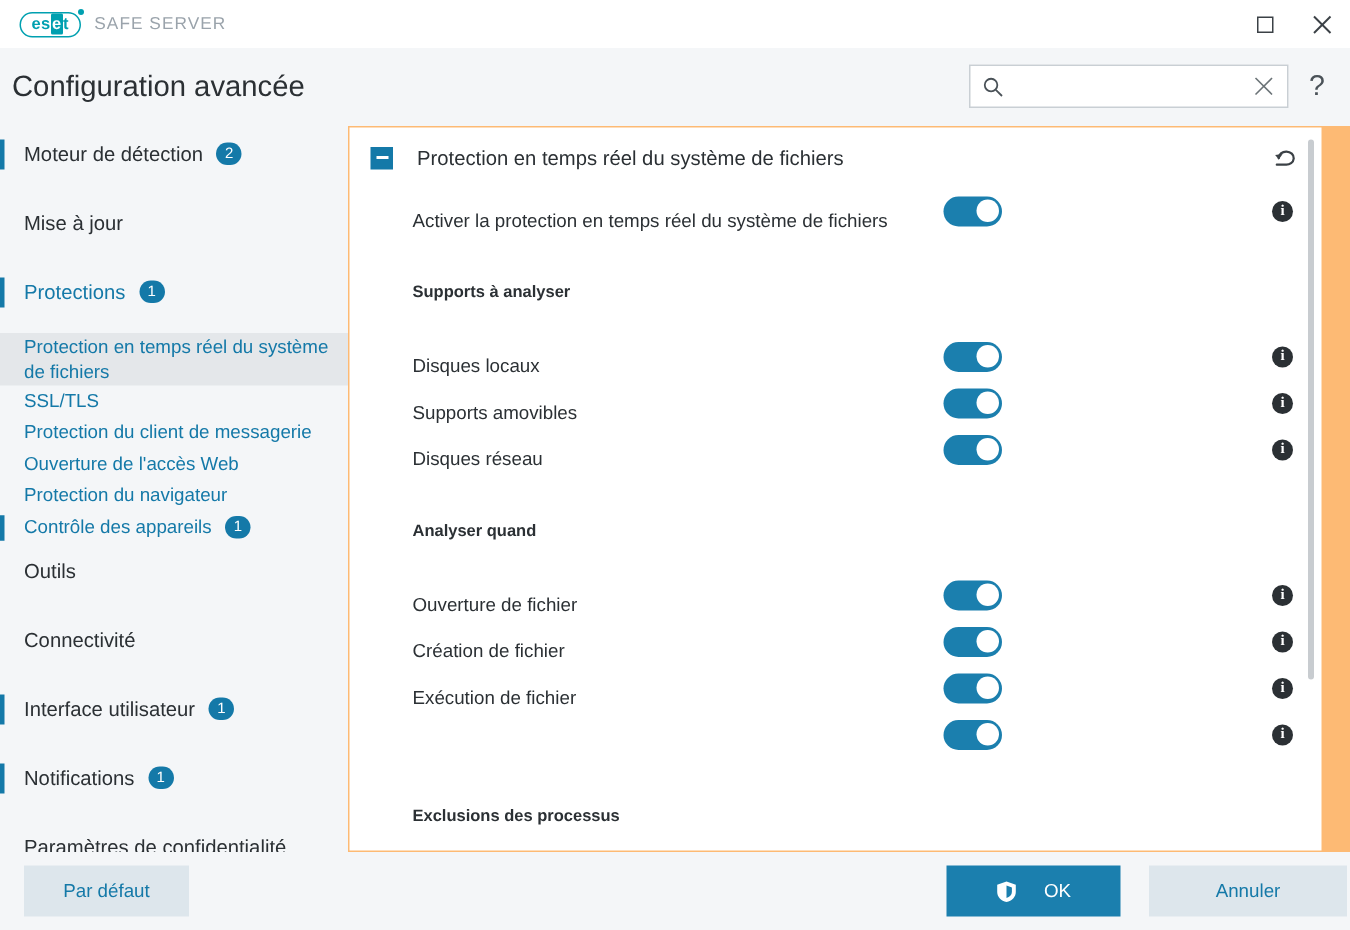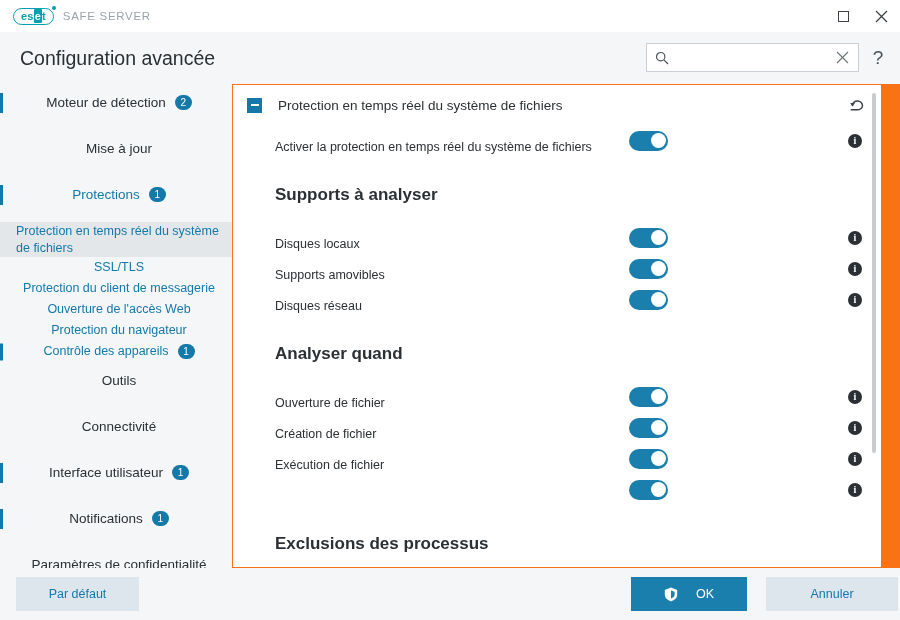--- a/index.html
+++ b/index.html
@@ -5,21 +5,21 @@
   * { box-sizing: border-box; margin: 0; padding: 0; }
   html, body {
     width: 900px; height: 620px;
     font-family: "Liberation Sans", sans-serif;
     background: #ffffff;
     overflow: hidden;
   }
   #app {
     position: relative;
     width: 900px; height: 620px;
-    background: #f97316;
+    background: #fdba74;
   }
 
   
   .titlebar {
     position: absolute; top: 0; left: 0;
     width: 900px; height: 32px;
     background: #ffffff;
     display: flex; align-items: center;
   }
   .logo-wrap {
@@ -62,21 +62,21 @@
   .sq-icon { width: 11px; height: 11px; border: 1.3px solid #3b4146; }
 
   
   .header {
     position: absolute; top: 32px; left: 0;
     width: 900px; height: 52px;
     background: #f4f6f8;
     display: flex; align-items: center;
   }
   .page-title {
-    margin-left: 20px;
+    margin-left: 8px;
     font-size: 19.5px; color: #2b3034; font-weight: normal;
   }
   .header-right {
     position: absolute; right: 14px; top: 11px;
     display: flex; align-items: center; gap: 11px;
   }
   .searchbox {
     position: relative;
     width: 213px; height: 29px;
     background: #ffffff;
@@ -109,21 +109,20 @@
     position: absolute; top: 84px; left: 0;
     width: 232px; height: 484px;
     background: #f4f6f8;
     overflow: hidden;
   }
   .nav-item {
     position: relative;
     display: flex; align-items: center;
     padding: 0 10px 0 16px;
     cursor: default;
-    justify-content: center;
   }
   .nav-item .bar {
     position: absolute; left: 0; top: 50%;
     transform: translateY(-50%);
     width: 3px; height: 20px;
     background: #1479a8;
   }
   .nav-item.sub .bar { height: 17px; }
   .nav-top {
     height: 37px;
@@ -171,21 +170,21 @@
   }
   .section-title {
     margin-left: 16px;
     font-size: 13.5px; color: #2b3034;
   }
   .revert {
     position: absolute; right: 16px; top: 11px;
     cursor: default;
   }
   .group-label {
-    font-size: 17px; font-weight: bold; color: #2b3034;
+    font-size: 11px; font-weight: bold; color: #2b3034;
     padding-left: 42px;
     height: 22px; display: flex; align-items: center;
   }
   .spacer-lg { height: 28px; }
   .spacer-md { height: 16px; }
   .setting-row {
     position: relative;
     height: 31px;
     display: flex; align-items: center;
     padding-left: 42px;
@@ -245,21 +244,21 @@
   .btn {
     position: absolute;
     display: flex; align-items: center; justify-content: center;
     font-size: 12.5px;
     cursor: default;
     border: none;
     font-family: "Liberation Sans", sans-serif;
   }
   .btn-default {
     left: 16px; top: 9px;
-    width: 123px; height: 34px;
+    width: 110px; height: 34px;
     background: #dde6ec; color: #1479a8;
   }
   .btn-ok {
     left: 631px; top: 9px;
     width: 116px; height: 34px;
     background: #1b7fae; color: #ffffff;
     gap: 18px;
   }
   .btn-cancel {
     left: 766px; top: 9px;

